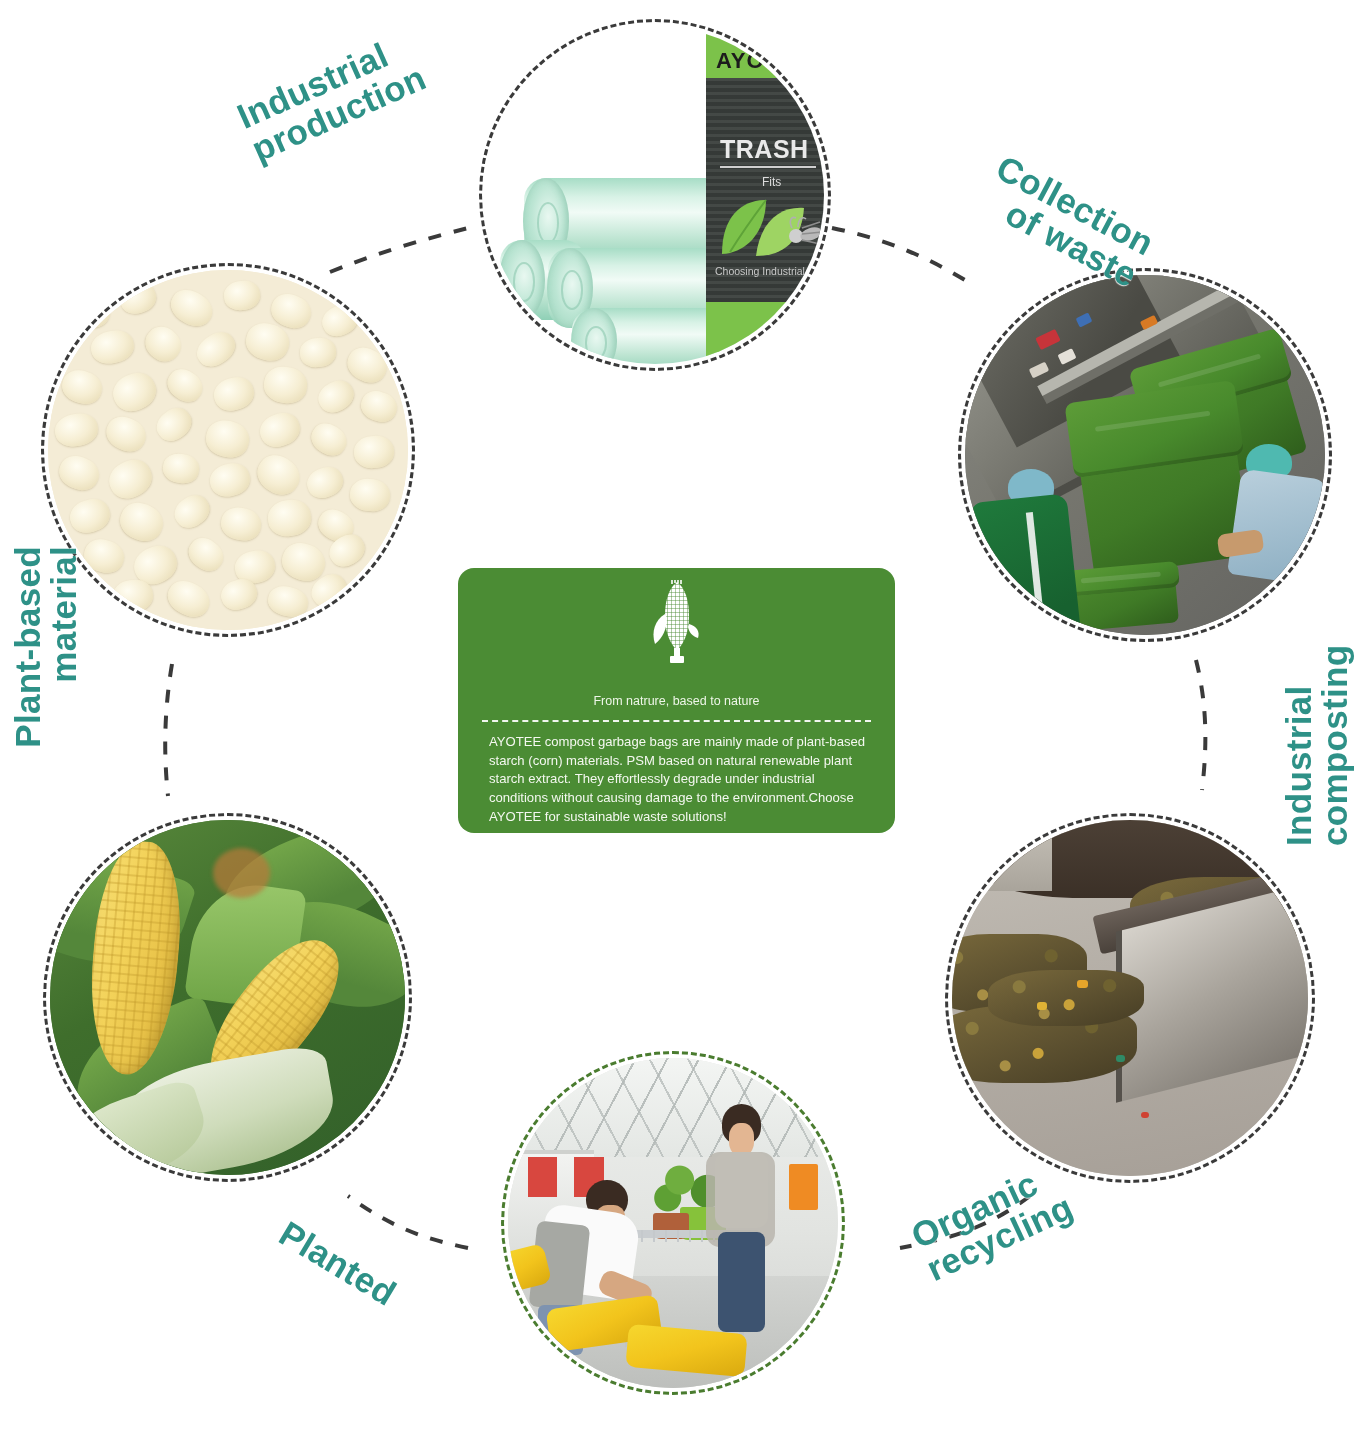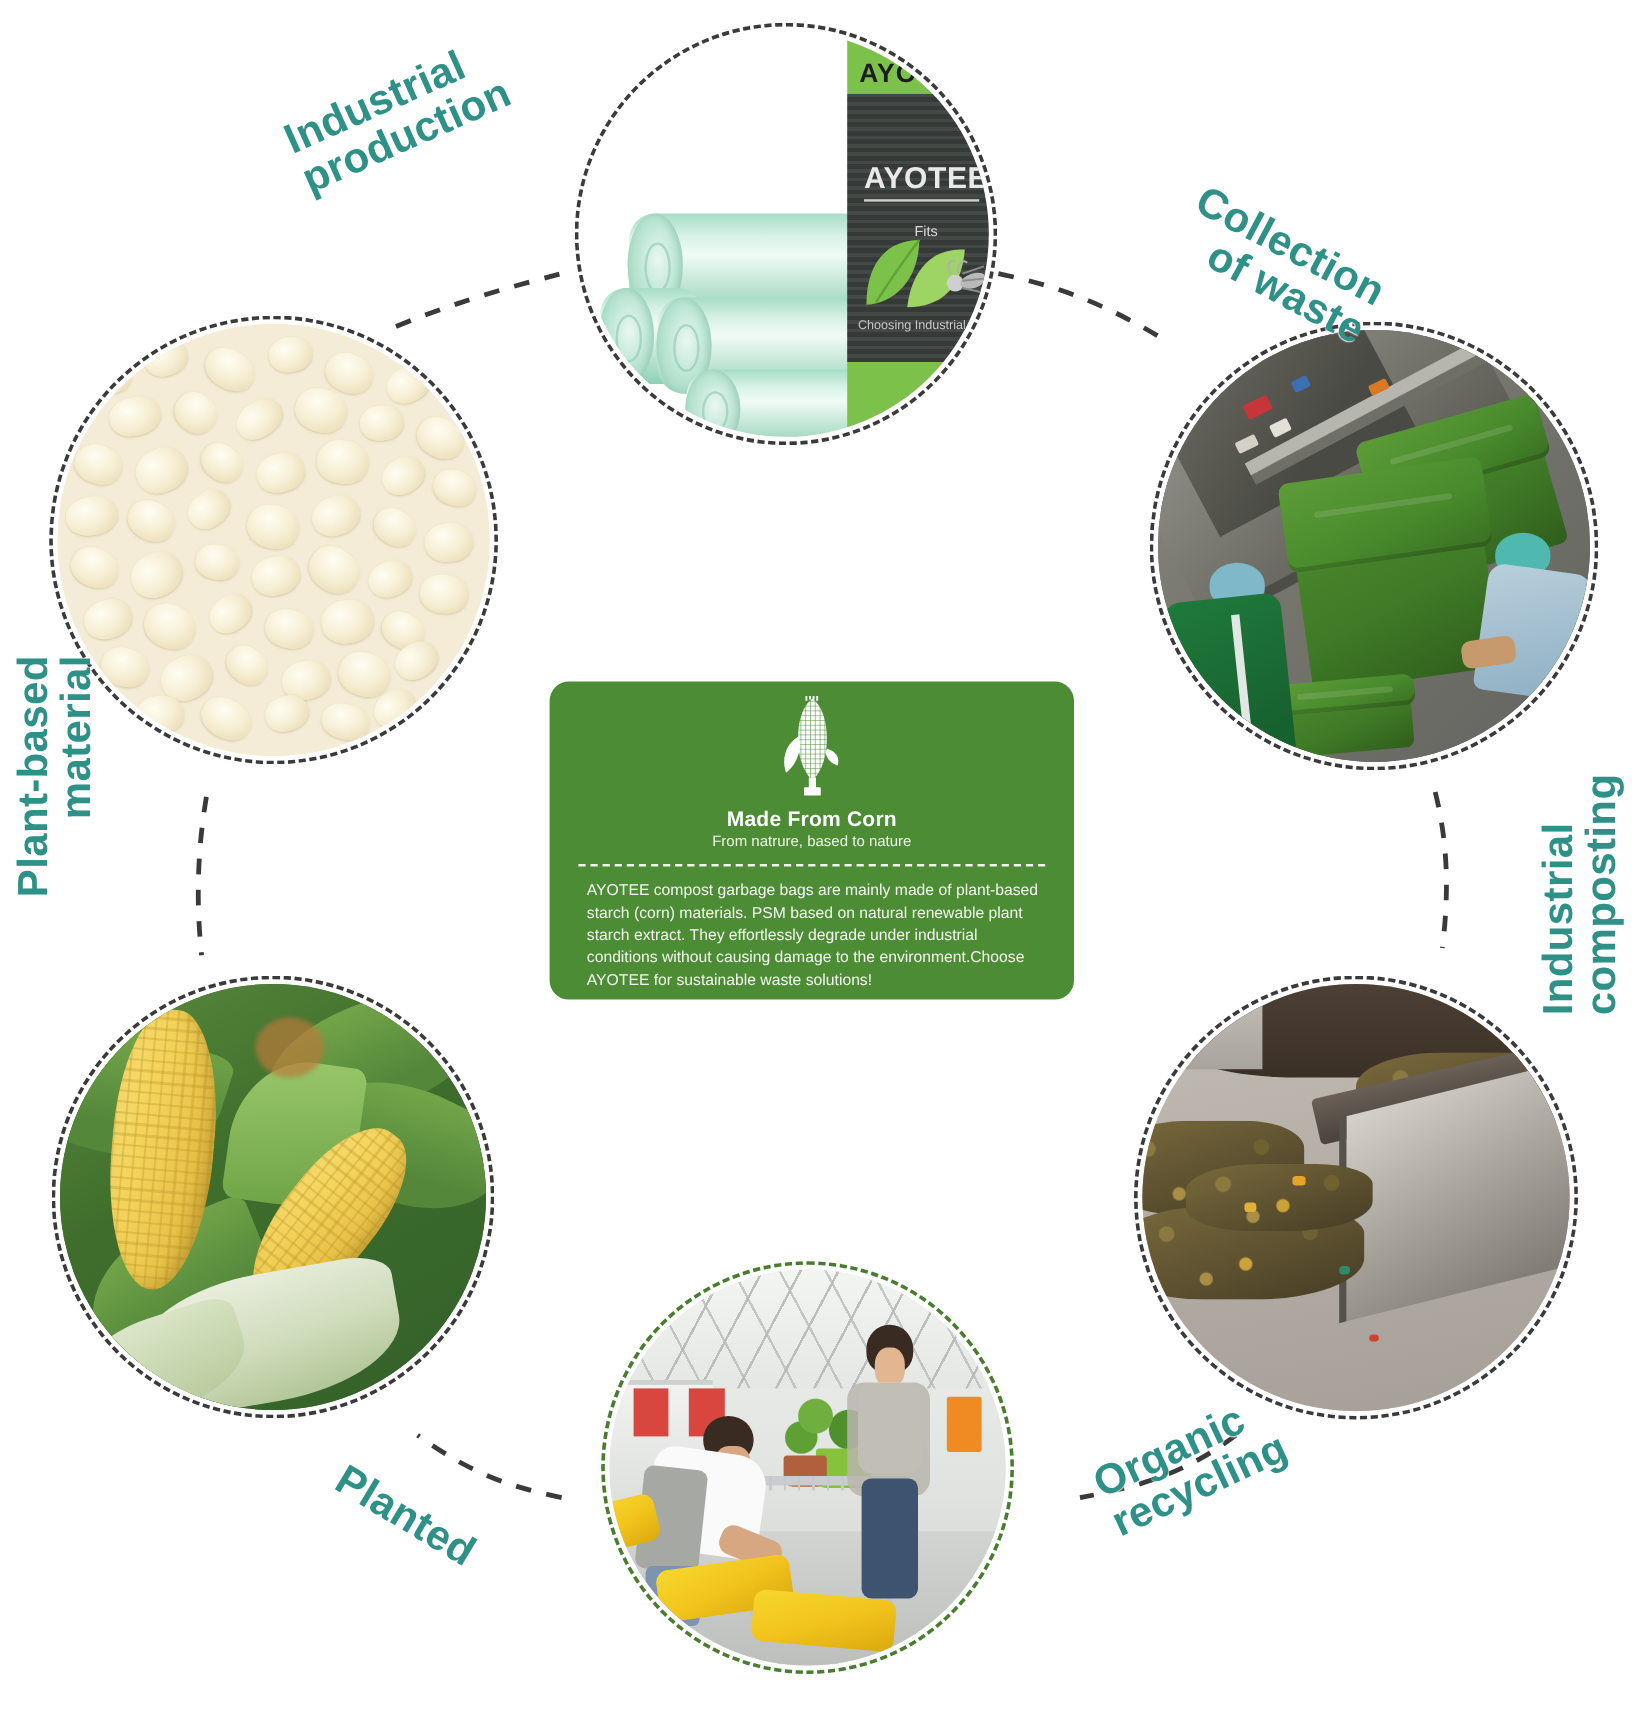--- a/index.html
+++ b/index.html
@@ -72,21 +72,21 @@
   .pkg-trash {
     position: absolute; top: 113px; left: 14px;
     color: #e9e9e9; font-weight: bold; font-size: 25px;
     letter-spacing: .5px;
   }
   .pkg-trash-rule {
     position: absolute; top: 144px; left: 14px;
     width: 96px; height: 2px; background: #cfcfcf;
   }
   .pkg-fits {
-    position: absolute; top: 164px; left: 56px;
+    position: absolute; top: 153px; left: 56px;
     color: #dcdcdc; font-size: 12px;
   }
   .pkg-leaf {
     position: absolute; top: 172px; left: 10px;
     width: 108px; height: 68px;
   }
   .pkg-tagline {
     position: absolute; top: 243px; left: 9px;
     color: #c9c9c9; font-size: 10.5px;
     white-space: nowrap;
@@ -345,21 +345,21 @@
       </div>
       <div class="roll" style="left:62px; top:222px; width:210px; height:80px;">
         <span class="cap"></span>
       </div>
       <div class="roll" style="left:86px; top:282px; width:190px; height:66px;">
         <span class="cap"></span>
       </div>
 
       <div class="pkg">
         <div class="pkg-brand">AYO</div>
-        <div class="pkg-trash">AYOTEE</div>
+        <div class="pkg-trash">TRASH</div>
         <div class="pkg-trash-rule"></div>
         <div class="pkg-fits">Fits</div>
         <svg class="pkg-leaf" viewBox="0 0 108 68">
           <path d="M6 60 C 6 22 26 6 50 6 C 50 34 34 58 6 60 Z" fill="#7cc24a"></path>
           <path d="M40 62 C 44 28 64 12 88 14 C 86 44 70 62 40 62 Z" fill="#9ed463"></path>
           <path d="M50 6 C 38 22 24 42 14 58" stroke="#5ea338" stroke-width="2" fill="none"></path>
           <circle cx="80" cy="42" r="7" fill="#cfcfcf"></circle>
           <ellipse cx="95" cy="40" rx="11" ry="6" fill="#b9b9b9" transform="rotate(-18 95 40)"></ellipse>
           <path d="M86 34 L 104 28 M86 40 L 106 38 M86 46 L 104 50" stroke="#8d8d8d" stroke-width="1.6" fill="none"></path>
           <path d="M76 34 C 72 26 76 22 80 24" stroke="#b0b0b0" stroke-width="1.6" fill="none"></path>
@@ -613,19 +613,18 @@
 
       <path d="M21 4 L 21 0 M24 3 L 24 -1 M27 3 L 27 -1 M30 4 L 30 0" stroke="#ffffff" stroke-width="1.6"></path>
 
       <path d="M14 34 C 4 40 0 52 4 64 C 12 58 16 48 16 38 Z" fill="#ffffff"></path>
 
       <path d="M38 44 C 46 46 49 52 47 58 C 41 56 38 52 37 47 Z" fill="#ffffff"></path>
 
       <rect x="23" y="68" width="6" height="10" fill="#ffffff"></rect>
       <rect x="19" y="76" width="14" height="7" rx="1" fill="#ffffff"></rect>
     </svg>
-    <div class="card-title">Made From Corn</div>
     <div class="card-sub">From natrure, based to nature</div>
     <div class="card-sep"></div>
     <div class="card-body">AYOTEE compost garbage bags are mainly made of plant-based starch (corn) materials. PSM based on natural renewable plant starch extract.  They effortlessly degrade under industrial conditions without causing damage to the environment.Choose AYOTEE for sustainable waste solutions!</div>
   </div>
 
 </div>
 
 </body></html>

